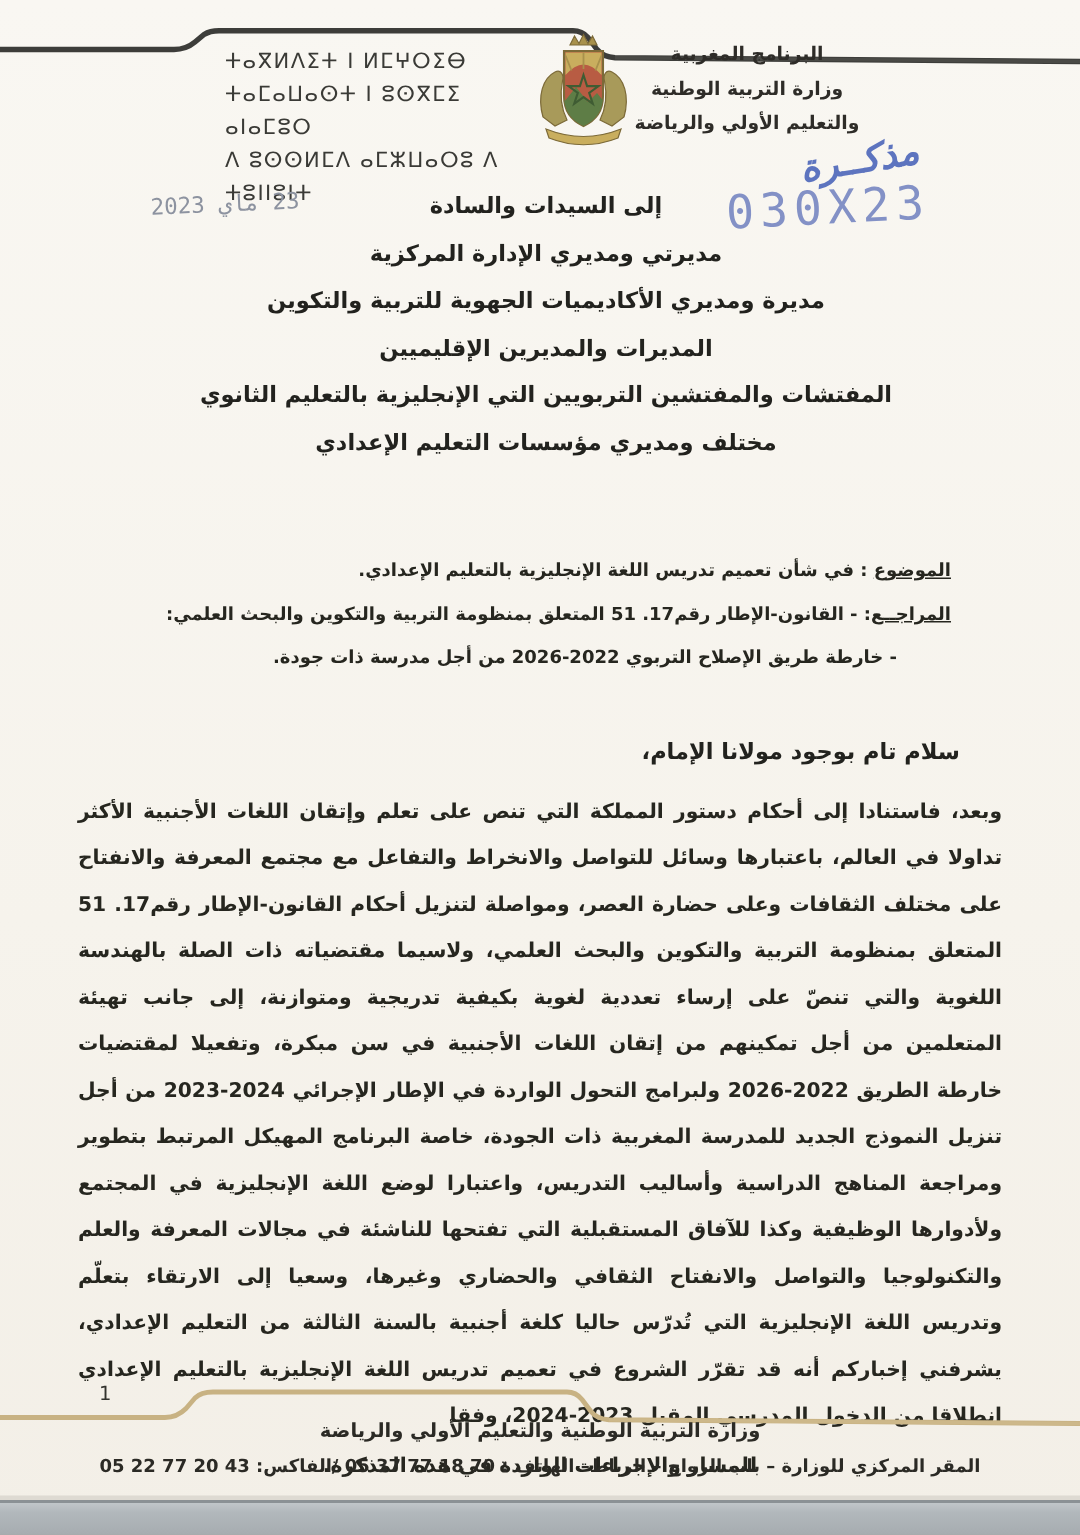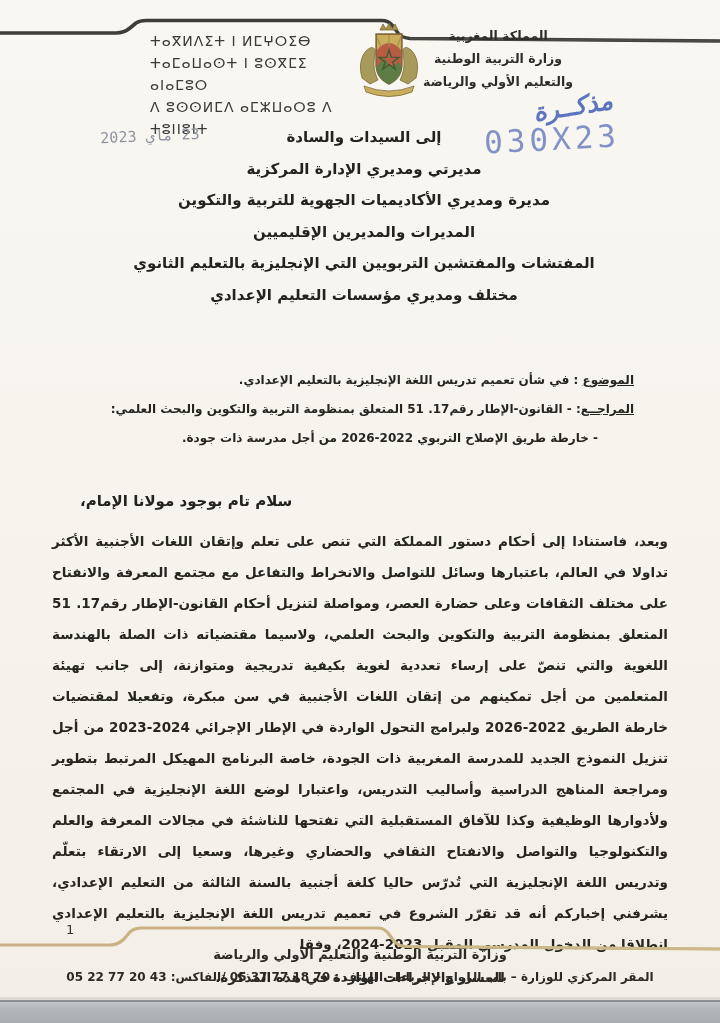--- a/index.html
+++ b/index.html
@@ -41,21 +41,21 @@
   }
   
   .subj{
     position:absolute;left:78px;top:366px;width:556px;direction:rtl;text-align:right;
     font-size:12px;line-height:29px;font-weight:bold;color:#26261f;
   }
   .subj .u{text-decoration:underline;}
   .subj .ref2{padding-right:36px;font-weight:bold;}
   
   .salut{
-    position:absolute;left:80px;top:492px;width:560px;text-align:left;direction:rtl;
+    position:absolute;left:80px;top:492px;width:560px;text-align:right;direction:rtl;
     font-weight:bold;font-size:15px;color:#22221e;
   }
   .body-text{
     position:absolute;left:52px;top:526px;width:616px;direction:rtl;text-align:justify;
     font-size:13.5px;line-height:31px;font-weight:bold;color:#26261f;text-align-last:right;
   }
   .closing{
     margin-top:2px;text-align:center;text-align-last:center;direction:rtl;
     font-size:13.5px;font-weight:bold;color:#26261f;
   }
@@ -80,21 +80,21 @@
 <body>
 
 <div id="page">
 
   <svg class="rule-svg" viewBox="0 0 720 52" aria-hidden="true">
     <path d="M0,33 L116,33 Q124,33 130,28 L136,23 Q140,20.5 146,20.5 L382,20.5 Q388,20.5 392,25 L398,33 Q402,38 410,38.5 L720,41" fill="none" stroke="#3d3d3a" stroke-width="3.6" stroke-linejoin="round"></path>
     <path d="M410,38.5 L720,41" fill="none" stroke="#4a4a46" stroke-width="2.2"></path>
   </svg>
 
   <div class="hdr-ar">
-    <div>المملكة المغربية</div>
+    <div>البرنامج المغربية</div>
     <div>وزارة التربية الوطنية</div>
     <div>والتعليم الأولي والرياضة</div>
   </div>
 
   <svg class="emblem" viewBox="0 0 78 84" aria-hidden="true">
 
     <path d="M30,10 L33,4 L36,9 L39,3 L42,9 L45,4 L48,10 Z" fill="#a8914c" stroke="#7c6a38" stroke-width="0.8"></path>
 
     <path d="M12,58 C8,44 12,32 20,28 C24,26 26,30 25,34 C23,44 24,52 28,60 L20,64 Z" fill="#a89a5a" stroke="#7c6a38" stroke-width="0.8"></path>
     <path d="M66,58 C70,44 66,32 58,28 C54,26 52,30 53,34 C55,44 54,52 50,60 L58,64 Z" fill="#a89a5a" stroke="#7c6a38" stroke-width="0.8"></path>

